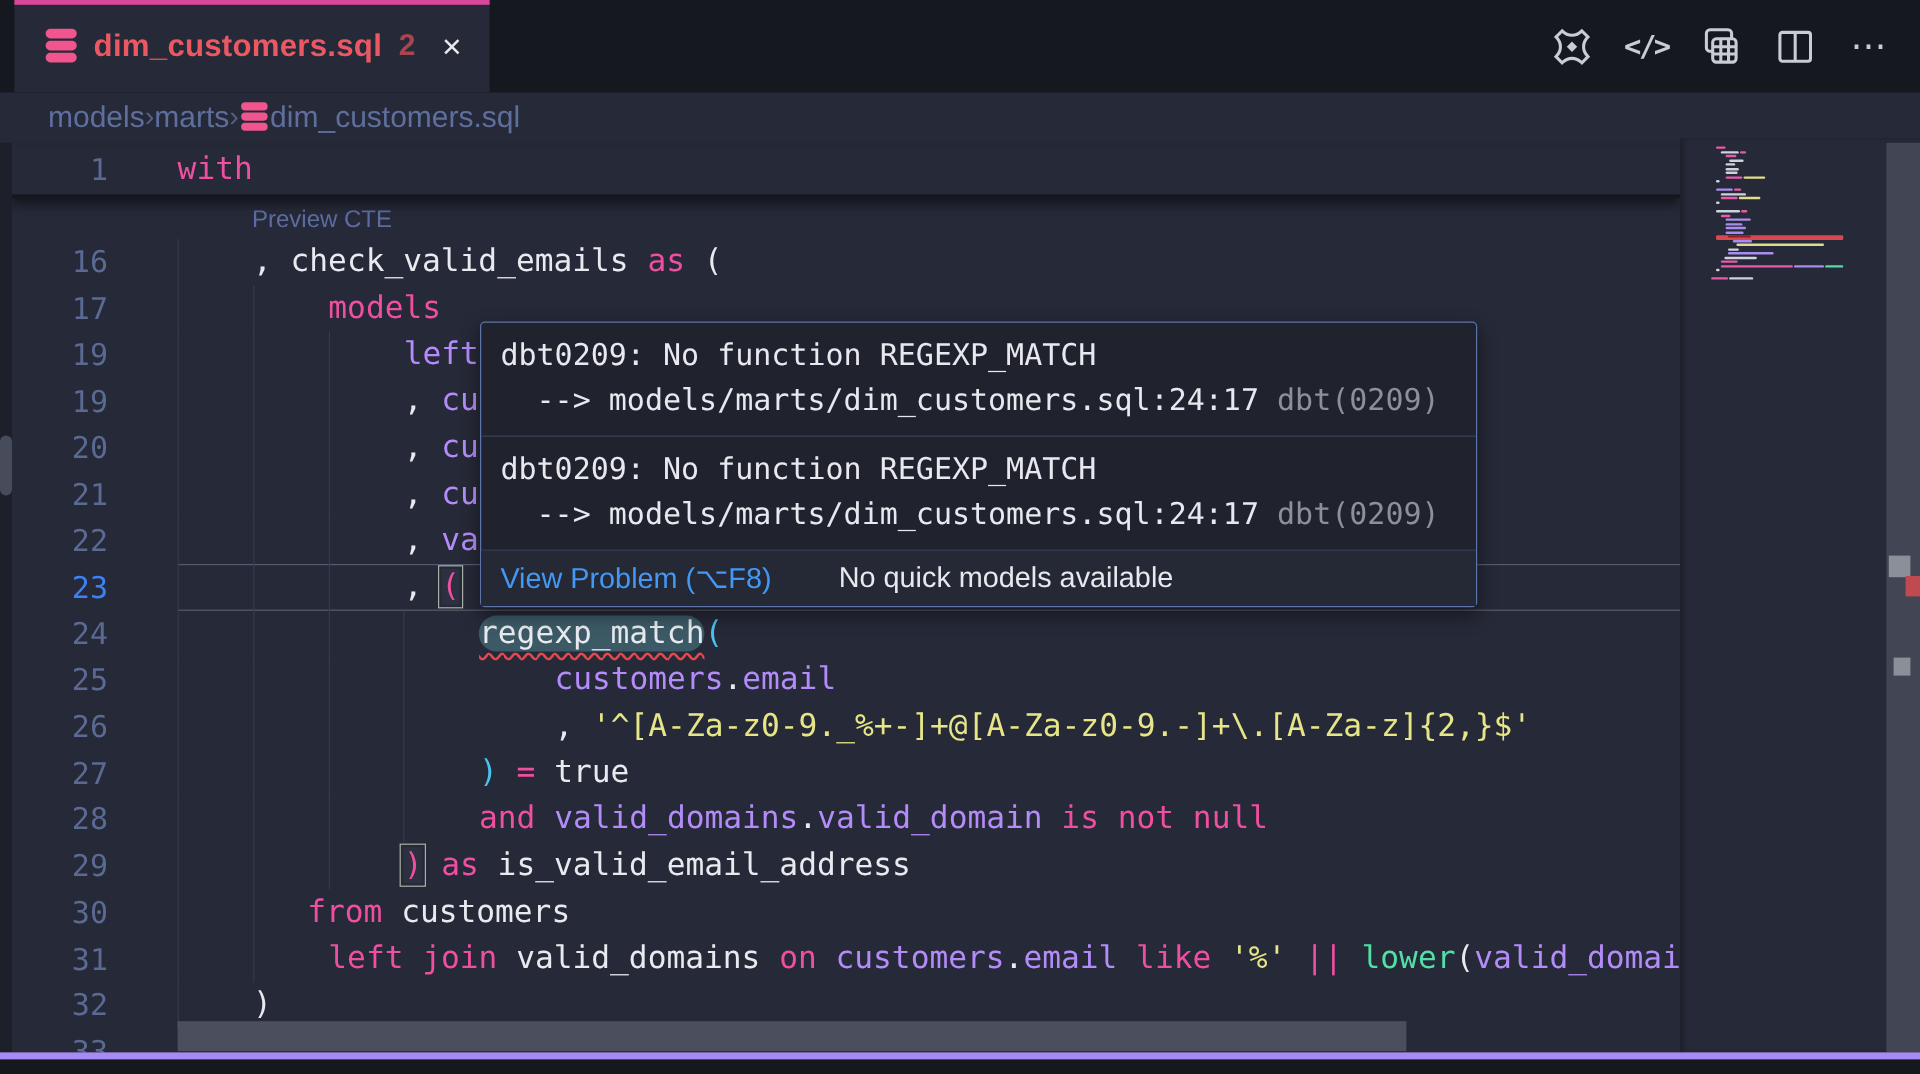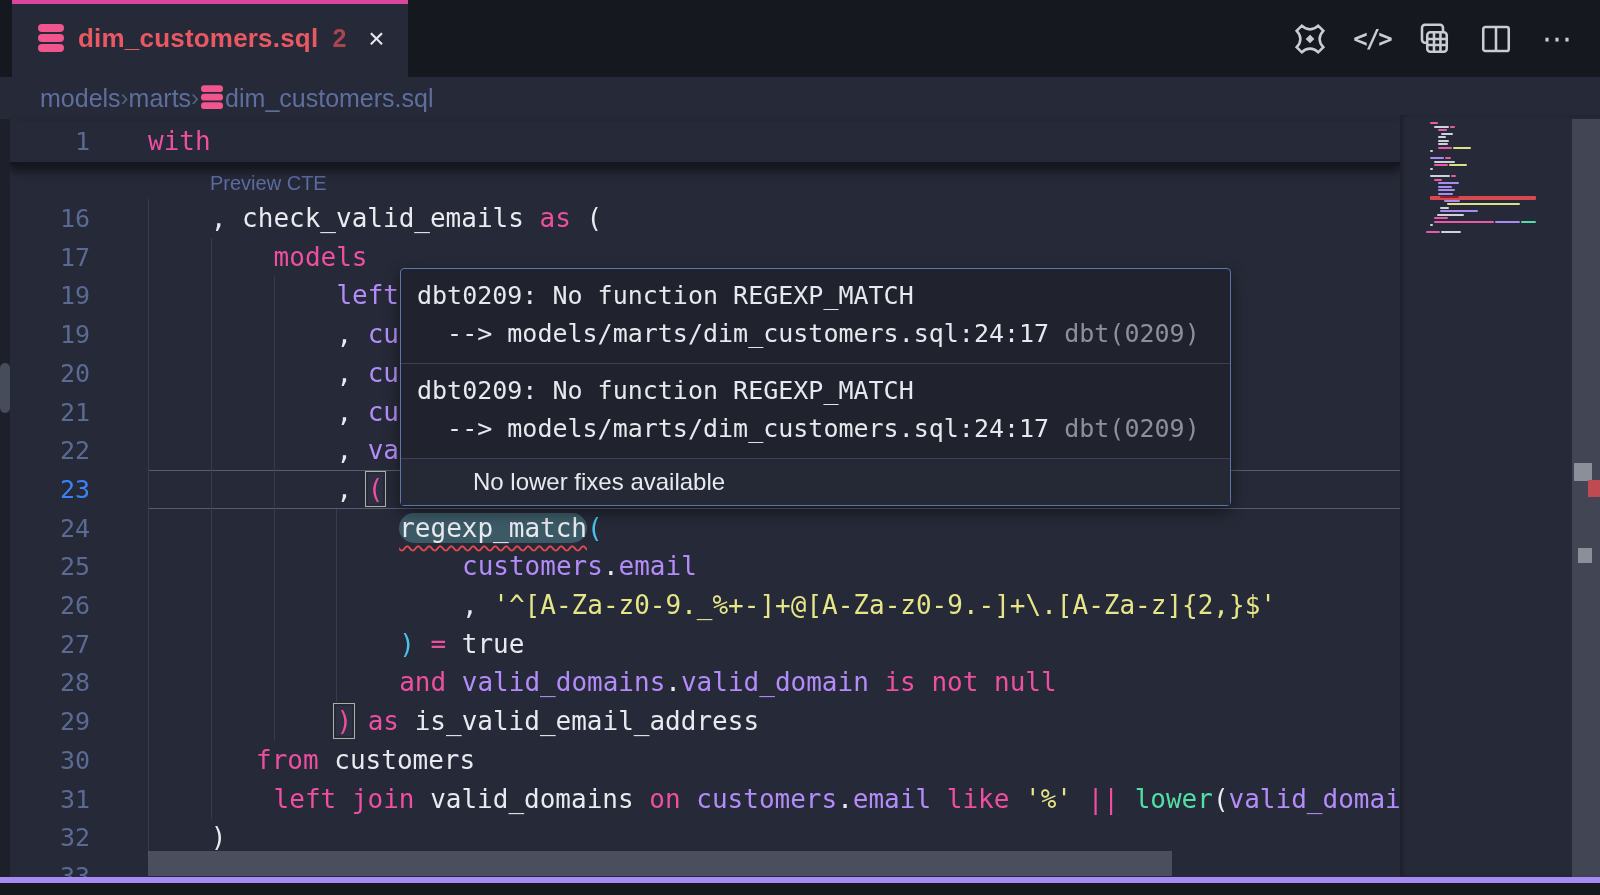--- a/index.html
+++ b/index.html
@@ -155,21 +155,22 @@
     </div>
   </div>
 </div>
 
 <div class="tooltip">
   <div id="tt-msgs">
       <div class="tt-msg"><div>dbt0209: No function REGEXP_MATCH</div><div><span>  --&gt; models/marts/dim_customers.sql:24:17 </span><span class="tt-code">dbt(0209)</span></div></div>
       <div class="tt-msg"><div>dbt0209: No function REGEXP_MATCH</div><div><span>  --&gt; models/marts/dim_customers.sql:24:17 </span><span class="tt-code">dbt(0209)</span></div></div>
     </div>
   <div class="tt-status">
-    <span class="tt-nofix">No lower fixes available</span>
+    <span class="tt-link">View Problem (⌥F8)</span>
+    <span class="tt-nofix">No quick models available</span>
   </div>
 </div>
 
 <div class="minimap">
     <div id="mm">
       <div class="mm-seg" style="left: 30px; top: 7px; width: 8px; background: rgb(232, 90, 168);"></div>
       <div class="mm-seg" style="left: 34px; top: 11px; width: 15px; background: rgb(207, 210, 218);"></div>
       <div class="mm-seg" style="left: 50px; top: 11px; width: 5px; background: rgb(232, 90, 168);"></div>
       <div class="mm-seg" style="left: 38px; top: 14px; width: 9px; background: rgb(232, 90, 168);"></div>
       <div class="mm-seg" style="left: 41px; top: 18px; width: 12px; background: rgb(207, 210, 218);"></div>

